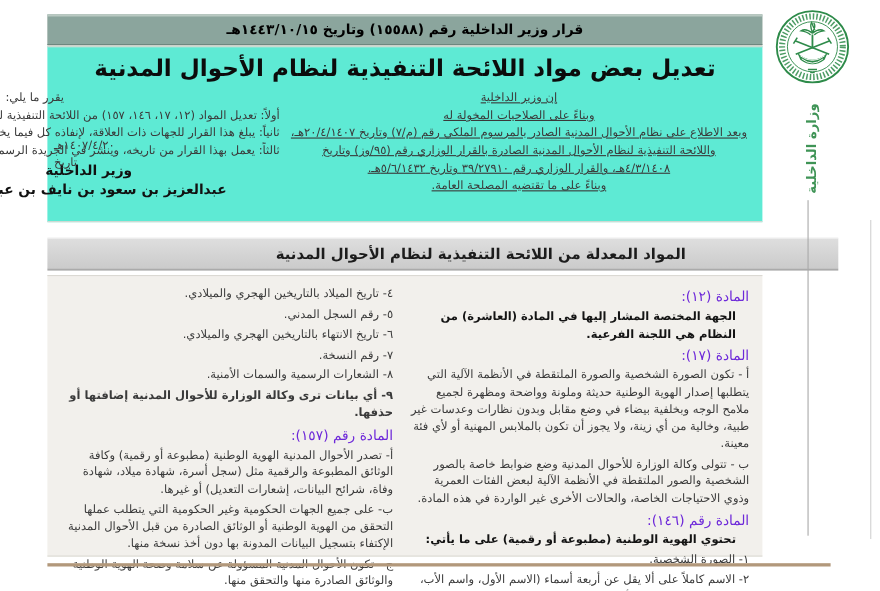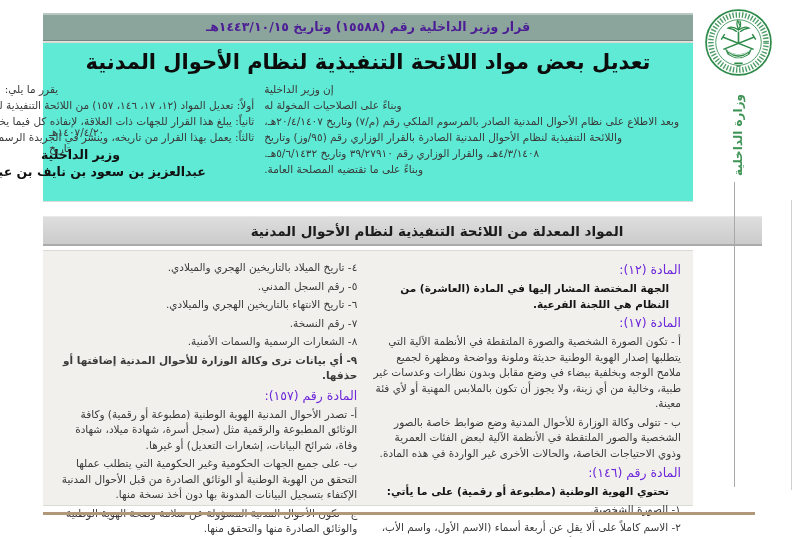--- a/index.html
+++ b/index.html
@@ -5,36 +5,36 @@
   html,body{margin:0;padding:0;background:#ffffff;}
   .page{
     position:relative;width:800px;height:537px;overflow:hidden;
     background:#ffffff;direction:rtl;
     font-family:"DejaVu Sans", sans-serif;color:#333;
   }
   
   .top-bar{
     position:absolute;top:13px;left:43px;width:650px;height:25px;
     background:#8ba59d;border-top:2px solid #b9c9c2;border-bottom:1px solid #6e877f;
-    color:#4c1d95;font-size:12.5px;font-weight:bold;line-height:24px;text-align:center;
+    color:#000000;font-size:12.5px;font-weight:bold;line-height:24px;text-align:center;
     box-shadow:0 2px 0 #e2e0da;
   }
   
   .block-upper{
     position:absolute;top:42px;left:43px;width:650px;height:160px;
     background:#5eead4;border-top:1px solid #dbd9d3;border-bottom:1px solid #dbd9d3;
     box-sizing:border-box;
   }
   .doc-title{
     text-align:center;font-size:21px;font-weight:bold;color:#0c0c0c;
     padding-top:7px;letter-spacing:0;
   }
   .upper-cols{position:relative;display:flex;padding:7px 14px 0 8px;gap:10px;}
   .preamble-col{flex:0 0 41%;font-size:10.5px;color:#3a3a3a;}
-  .preamble-col .p-line{white-space:nowrap;overflow:hidden;line-height:16px;text-align:left;}
+  .preamble-col .p-line{white-space:nowrap;overflow:hidden;line-height:16px;text-align:center;text-decoration:underline;}
   .decision-col{flex:1;font-size:10.5px;color:#3a3a3a;}
   .decision-col .d-line{white-space:nowrap;overflow:hidden;line-height:16px;text-align:right;}
   .d-intro{text-align:center !important;}
   .signature{width:72%;margin-left:auto;margin-right:auto;margin-right:0;margin-left:auto;
     
     margin:0 0 0 auto;width:78%;text-align:center;}
   .sig-title{font-size:12.5px;font-weight:bold;color:#111;line-height:17px;margin-top:1px;}
   .sig-name{font-size:12.5px;font-weight:bold;color:#111;line-height:17px;}
   .overflow-frag{position:absolute;left:6px;font-size:10.5px;color:#3a3a3a;white-space:nowrap;}
   .frag-1{top:83px;}

